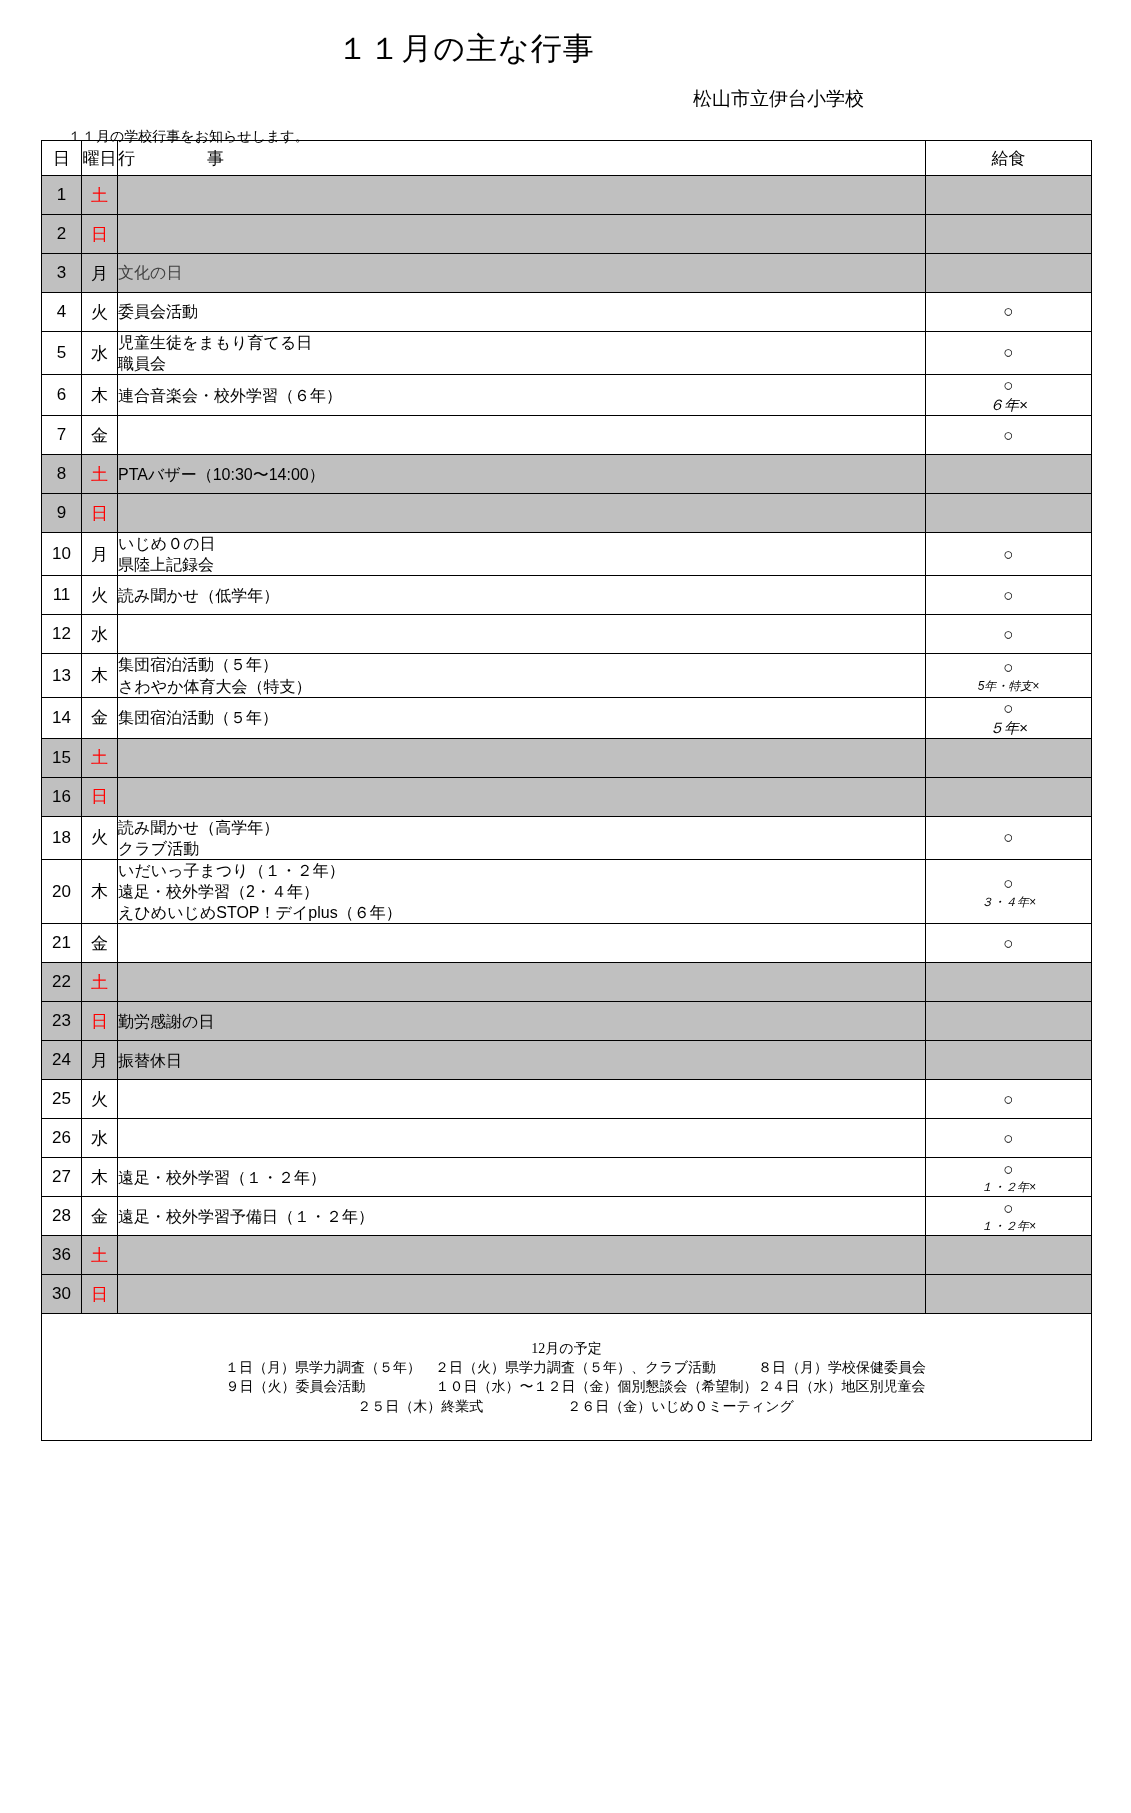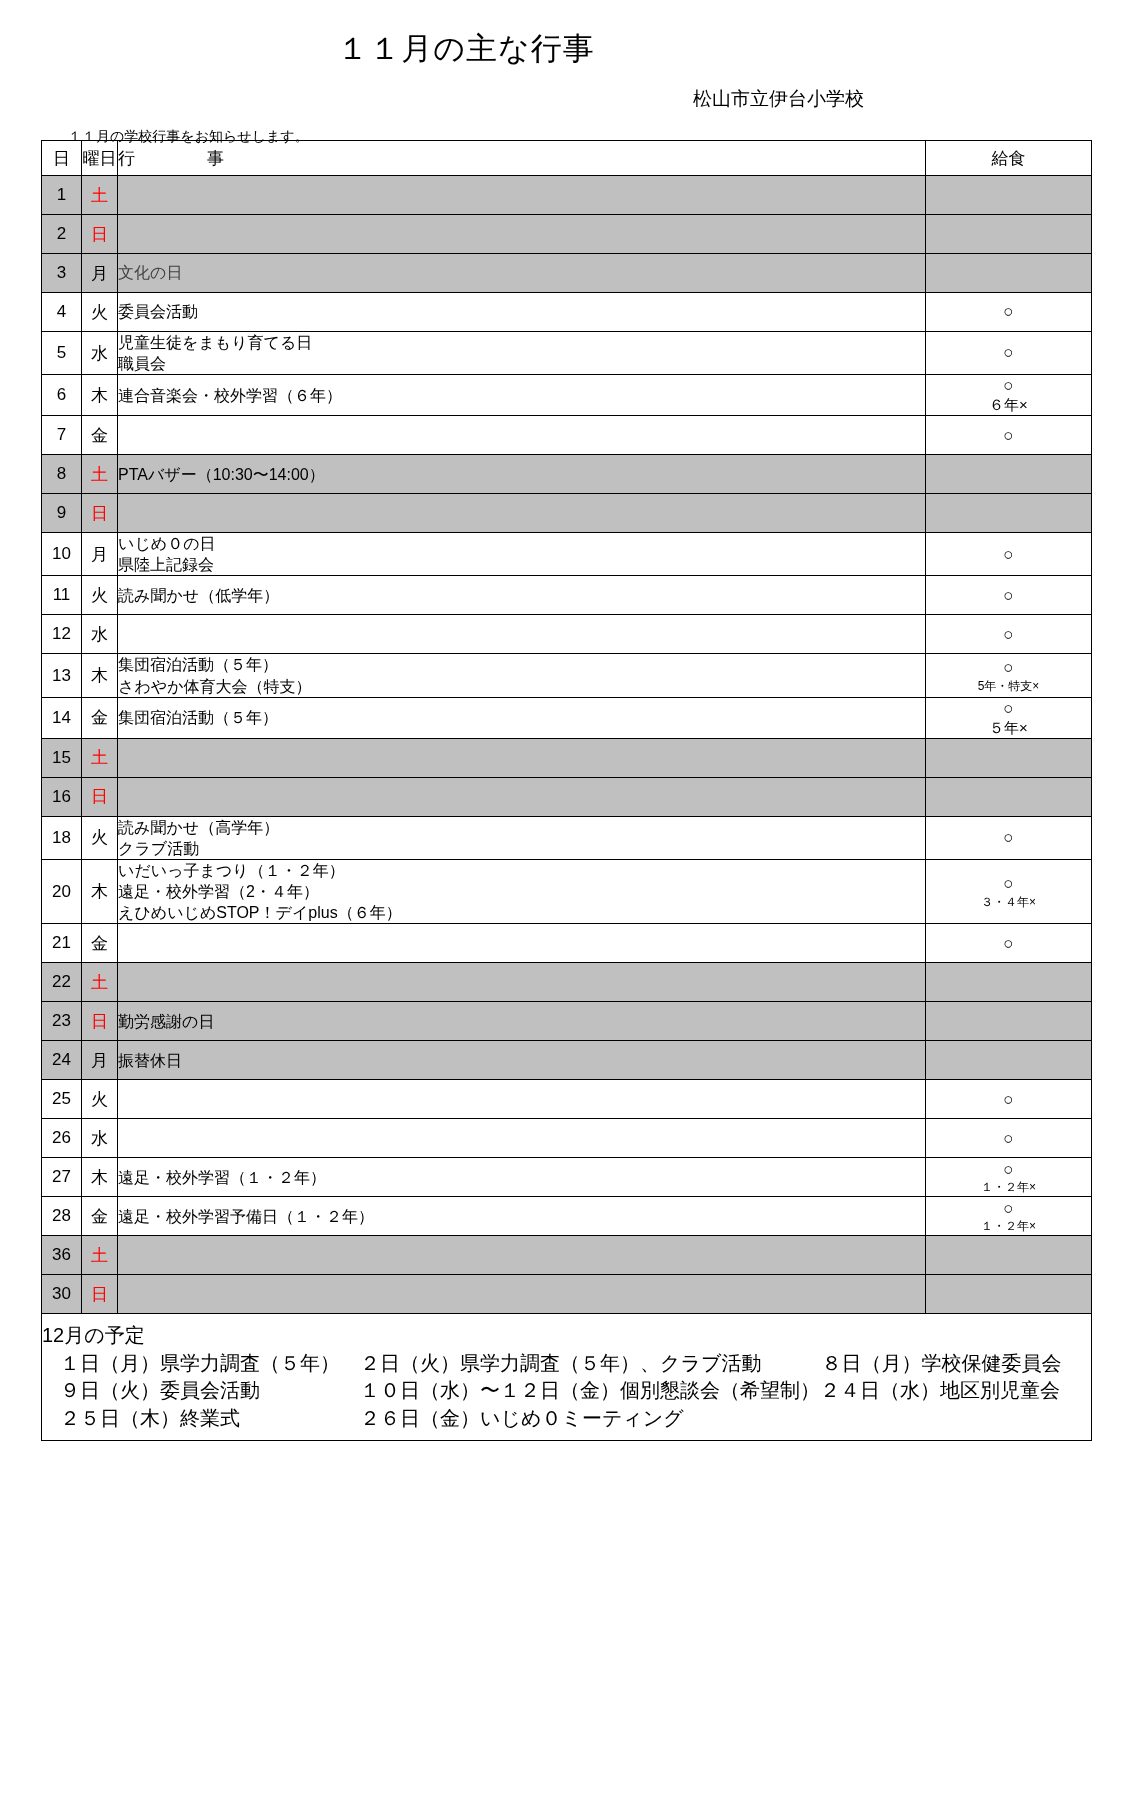--- a/index.html
+++ b/index.html
@@ -100,32 +100,32 @@
     padding-left: 7px;
     line-height: 1.32;
   }
   td.event.red { color: #404040; }
   td.lunch {
     text-align: center;
     font-size: 16px;
     line-height: 1.25;
   }
   td.lunch .mark { display: block; font-size: 17px; }
-  td.lunch .note { display: block; font-size: 15px; }
+  td.lunch .note { display: block; font-size: 15px; font-style: italic; }
   td.lunch .note.small { font-size: 12px; }
 
   tr.shaded td { background: #c0c0c0; }
 
   
   td.footer {
-    text-align: left;
+    text-align: center;
     padding: 3px 6px 8px 6px;
-    font-size: 20px;
+    font-size: 14px;
     line-height: 1.38;
-    font-family: Liberation Sans, sans-serif;
+    font-family: Liberation Serif, serif;
     height: 126px;
     vertical-align: top;
   }
   .footer-title { display: block; }
   .footer-line  { display: block; padding-left: 18px; white-space: pre; }
 </style>
 </head>
 <body>
 
 <div class="page">

